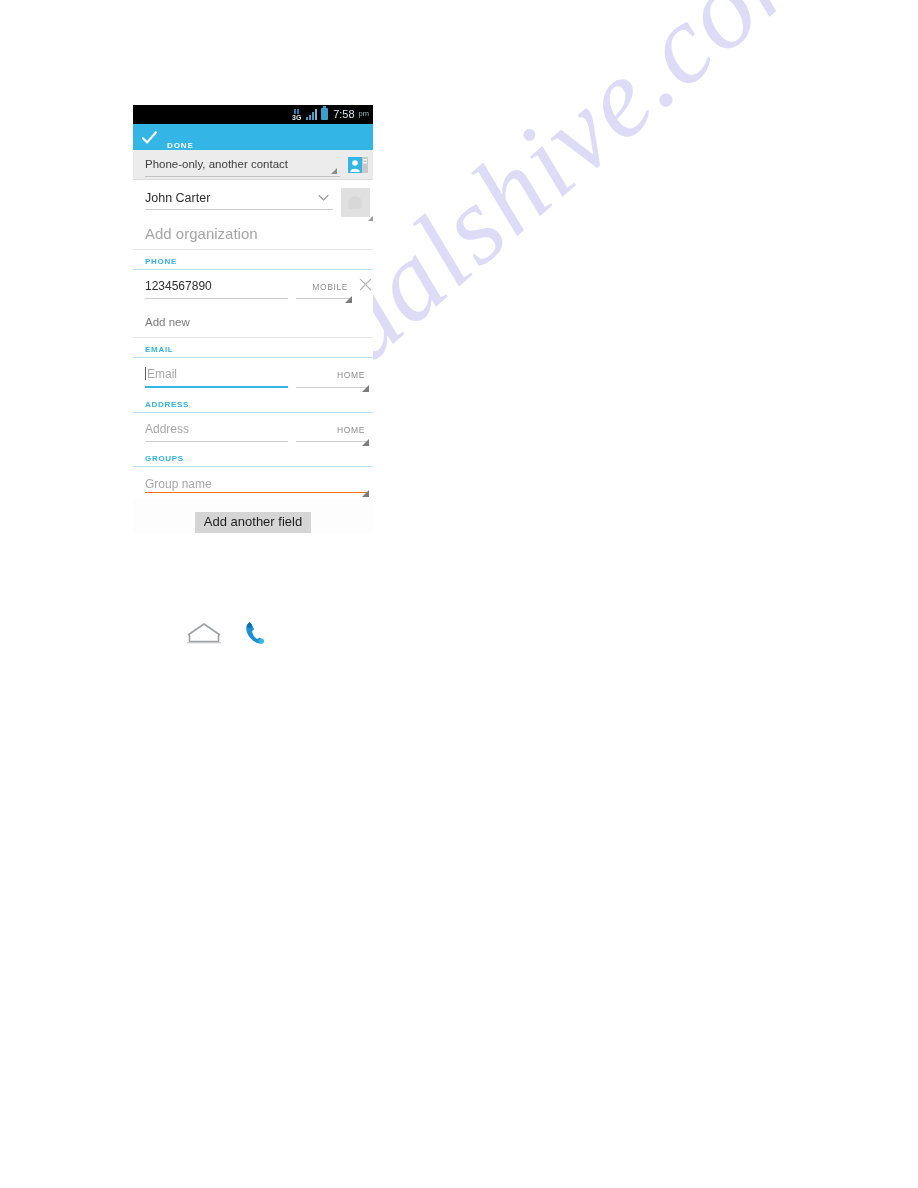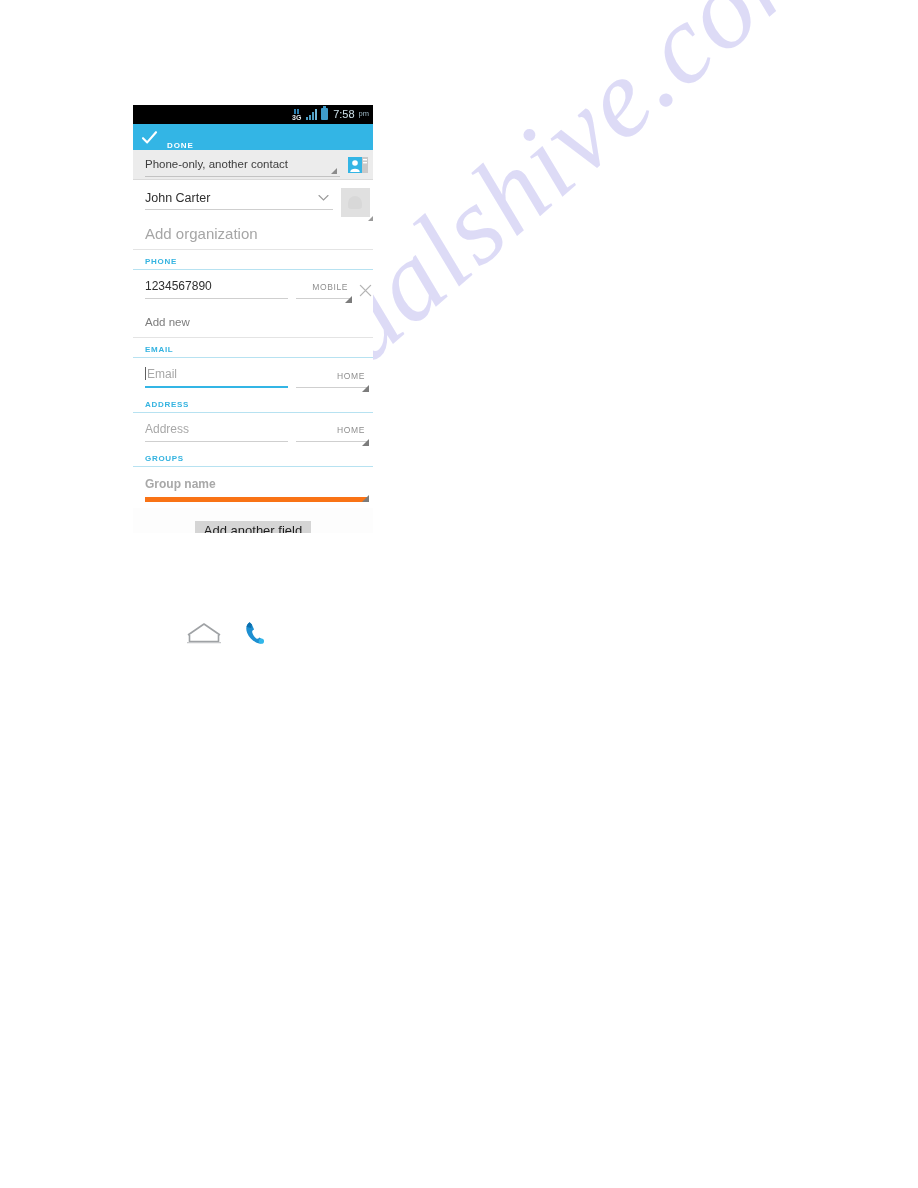--- a/index.html
+++ b/index.html
@@ -276,21 +276,20 @@
     font-weight: bold;
     letter-spacing: 0.7px;
     color: #34b3e0;
     padding: 7px 0 3px 12px;
     border-bottom: 1px solid #b7e2f1;
     font-family: "Liberation Sans", sans-serif;
   }
 
   .field-row {
     display: flex;
-    align-items: flex-end;
     padding: 6px 4px 5px 12px;
   }
   .value-wrap {
     flex: 0 0 143px;
     position: relative;
     padding-bottom: 4px;
     border-bottom: 1px solid #cfcfcf;
   }
   .value-wrap.focused {
     border-bottom: 2px solid #33b5e5;
@@ -353,23 +352,21 @@
   }
 
   .group-row {
     display: flex;
     align-items: flex-end;
     padding: 7px 4px 6px 12px;
   }
   .group-wrap {
     flex: 1;
     position: relative;
-    padding-bottom: 5px;
-    border-bottom: 5px solid #f97316;
-    font-weight: bold;
+    border-bottom: 1px solid #f97316;
   }
 
   .addfield-wrap {
     padding: 13px 0 10px 0;
     text-align: center;
     background: #fdfdfd;
   }
   .add-field-btn {
     display: inline-block;
     background: #d5d5d5;

